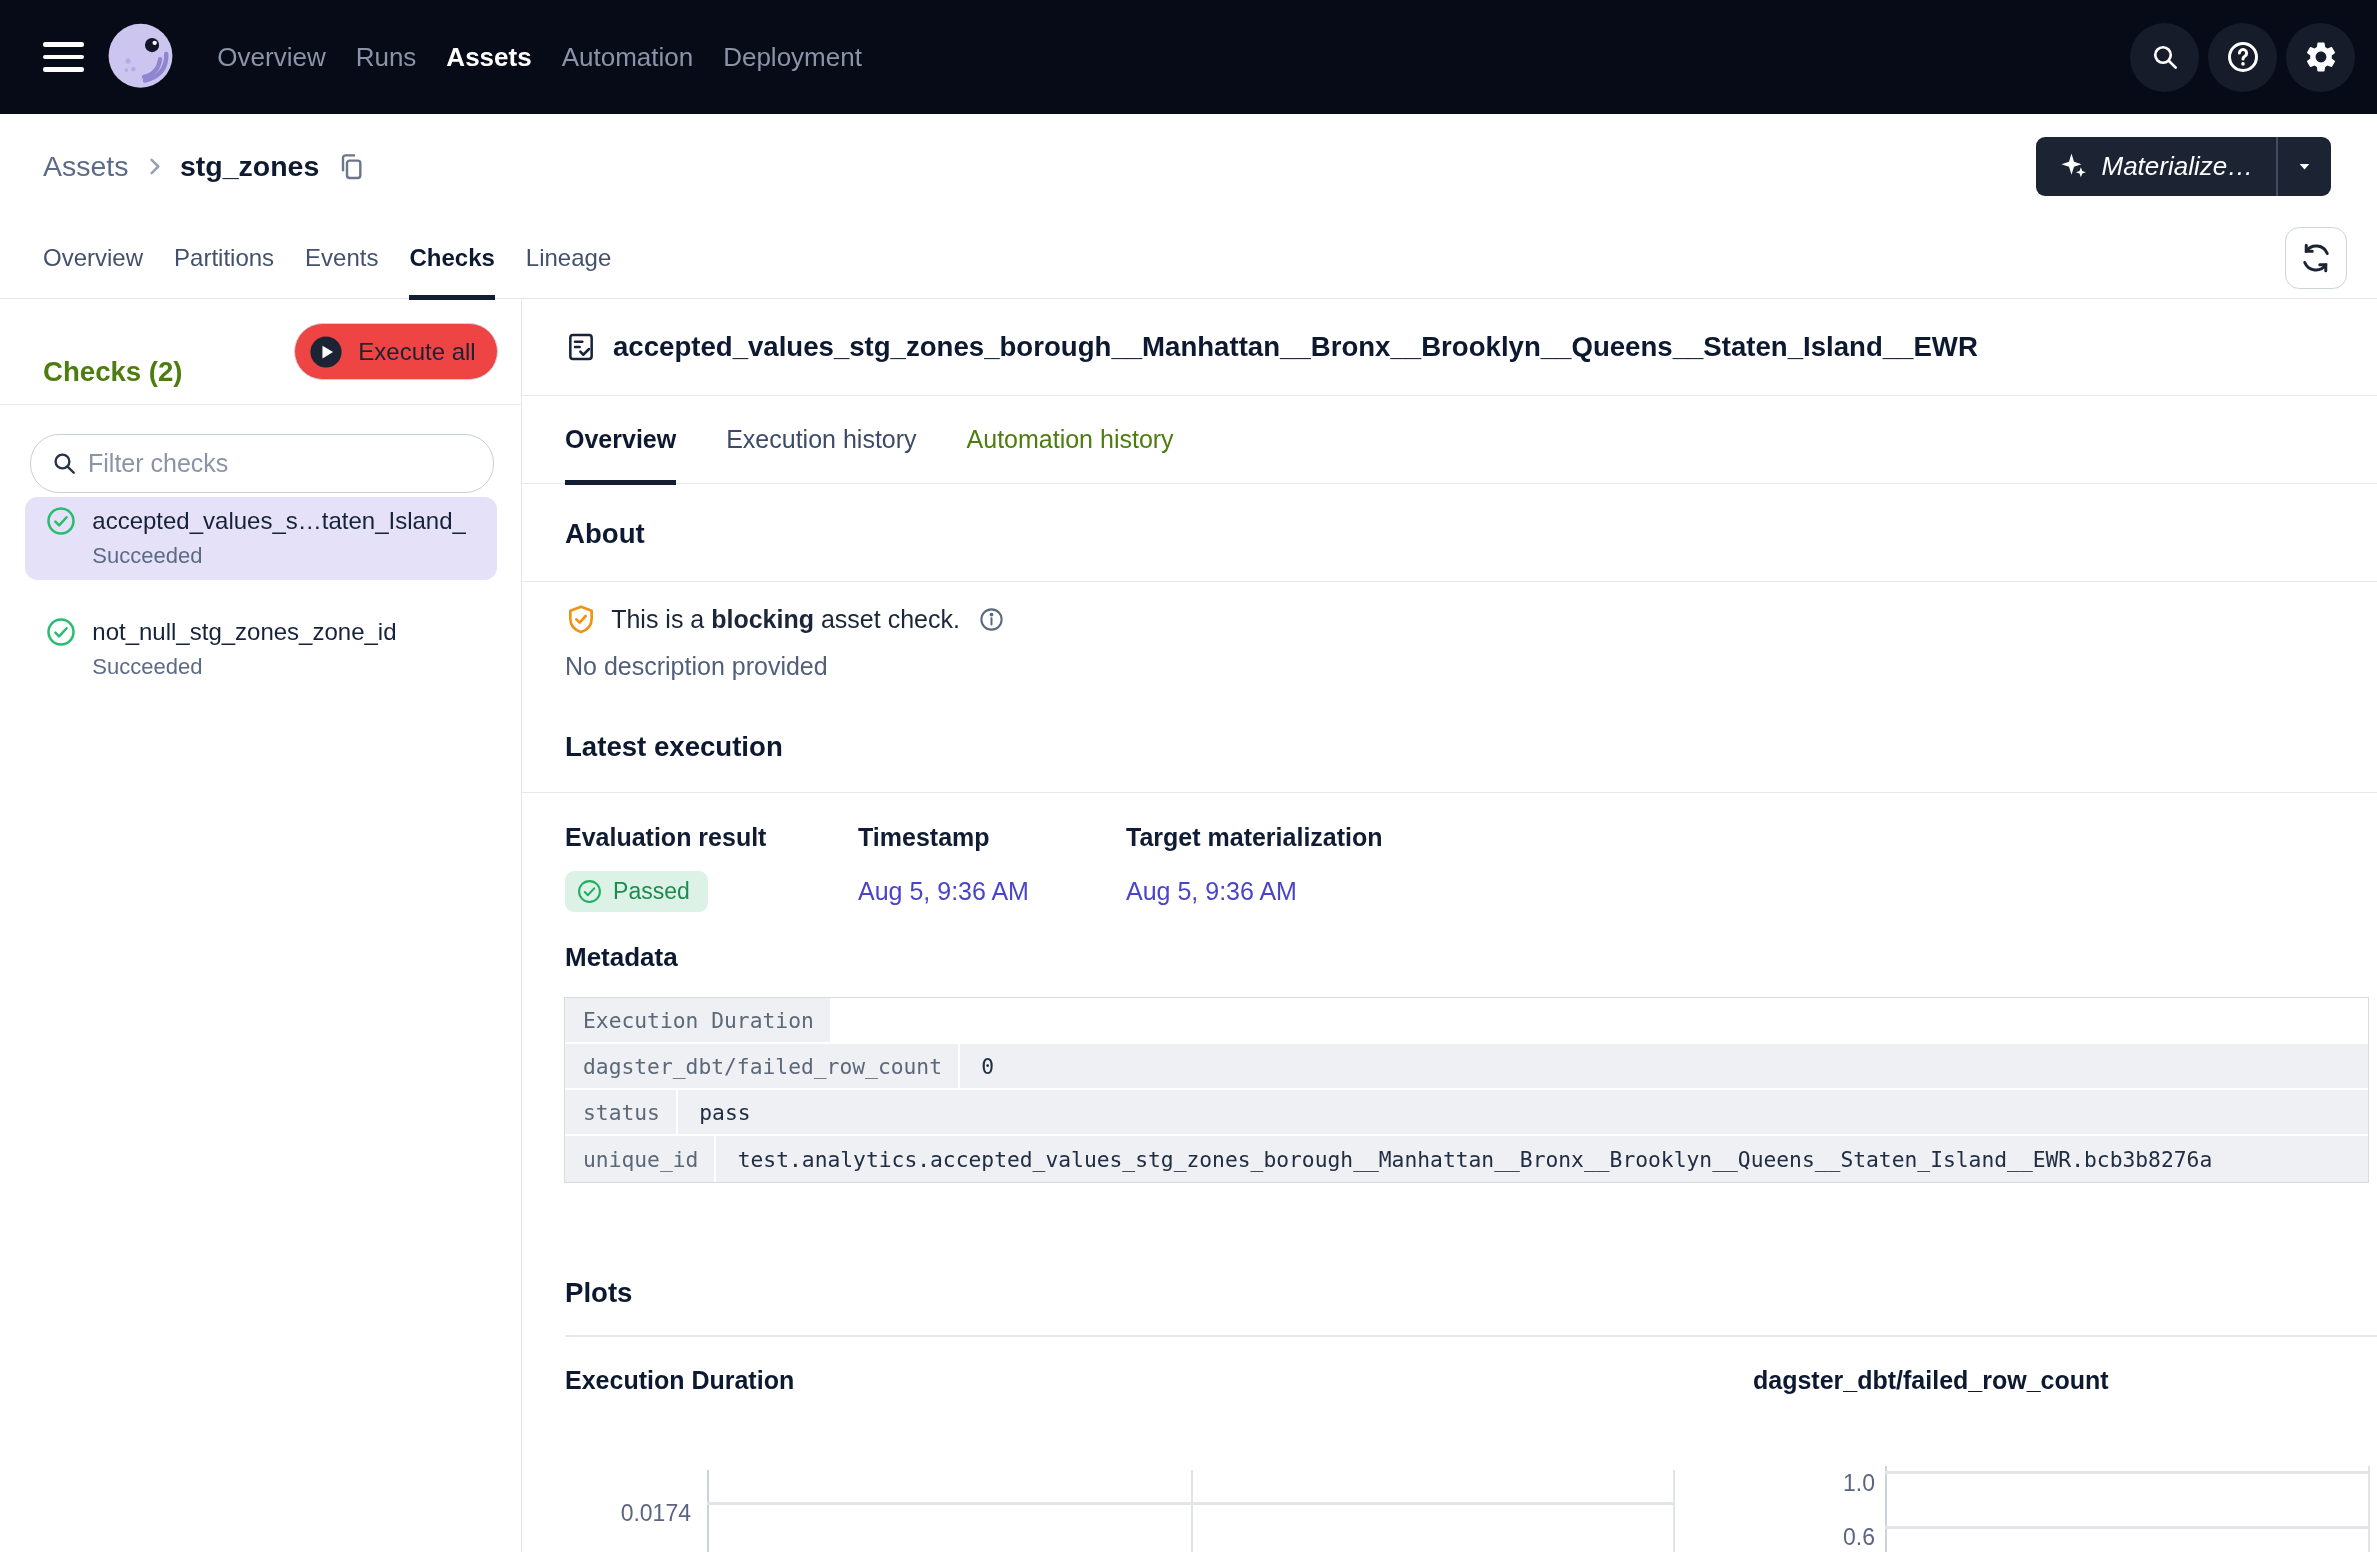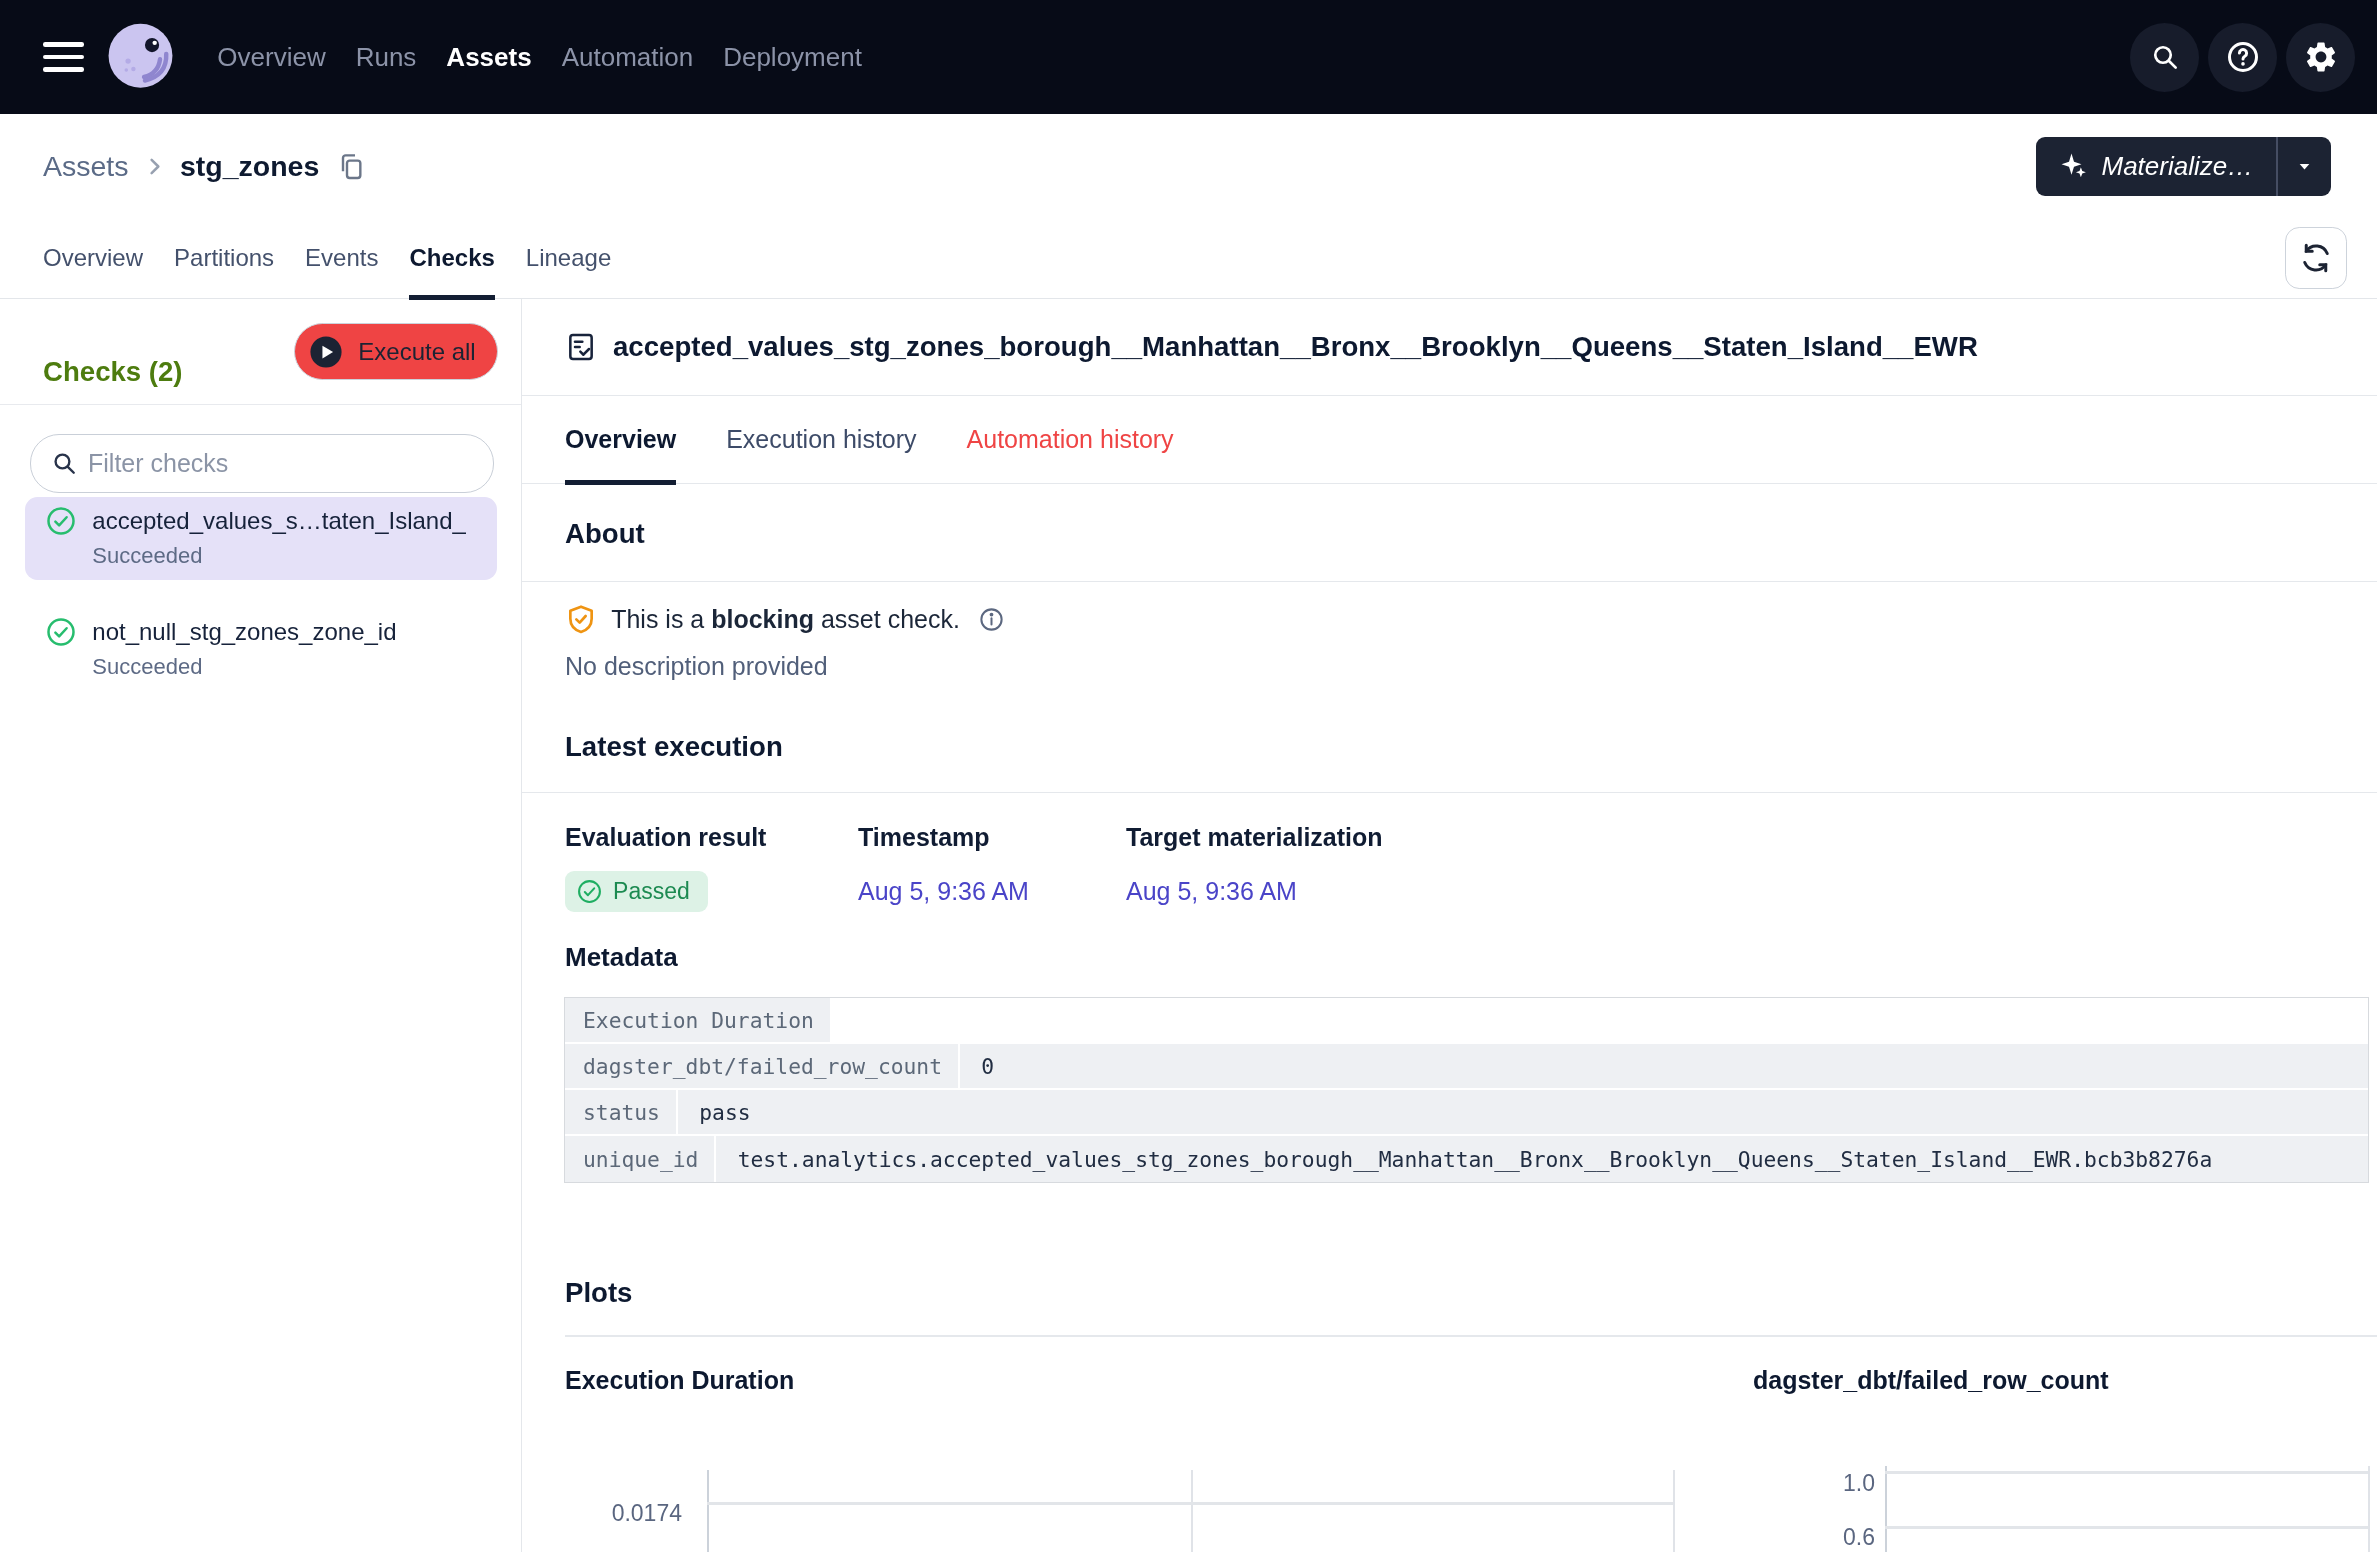--- a/index.html
+++ b/index.html
@@ -65,21 +65,21 @@
   
   .title-row { position:absolute; top:0; left:0; right:0; height:97px; border-bottom:1.8px solid #e5e8ec;
                display:flex; align-items:center; gap:16px; padding-left:43px; }
   .check-title { font-size:27.6px; font-weight:700; color:#0d1930; white-space:nowrap; }
 
   .check-tabs { position:absolute; top:97px; left:0; right:0; height:88px; border-bottom:1.8px solid #e5e8ec;
                 display:flex; gap:50px; padding-left:43px; font-size:25px; font-weight:500; color:#3d4b68; }
   .check-tab { position:relative; height:100%; display:flex; align-items:center; cursor:pointer; }
   .check-tab.active { color:#0d1930; font-weight:700; }
   .check-tab.active::after { content:""; position:absolute; left:0; right:0; bottom:-1.8px; height:5.3px; background:#131e33; }
-  .check-tab.disabled { color:#ef4444; }
+  .check-tab.disabled { color:#4d7c0f; }
 
   .section-heading { font-size:27.6px; font-weight:700; color:#0d1930; }
   .about-heading { position:absolute; top:187px; left:0; right:0; height:96px; border-bottom:1.8px solid #e5e8ec;
                    display:flex; align-items:center; padding-left:43px; }
   .blocking-row { position:absolute; top:301px; left:43px; height:39px; display:flex; align-items:center; gap:14.2px;
                   font-size:25px; color:#1b2638; }
   .blocking-word { font-weight:700; }
   .info-icon { display:flex; margin-left:3.6px; cursor:pointer; }
   .no-desc { position:absolute; top:349px; left:43px; height:36px; display:flex; align-items:center;
              font-size:25px; color:#515f7a; }
@@ -346,21 +346,21 @@
       <div class="plots-section">
         <div class="plots-heading">
           <span class="section-heading">Plots</span>
         </div>
         <div class="plots-divider"></div>
 
         <div class="chart-title" style="left:43px">Execution Duration</div>
         <div class="chart-title" style="left:1231px">dagster_dbt/failed_row_count</div>
 
         <div>
-          <div class="ytick" style="left:44px; width:116px; top:215px;">0.0174</div>
+          <div class="ytick" style="left:53px; width:116px; top:215px;">0.0174</div>
           <div class="vline" style="left:185px;  top:197px; height:83px;"></div>
           <div class="vline light" style="left:669px;  top:197px; height:83px;"></div>
           <div class="vline light" style="left:1151px; top:197px; height:83px;"></div>
           <div class="hgrid" style="left:185px;  top:229px; width:966px;"></div>
         </div>
 
         <div>
           <div class="ytick" style="left:1255px; width:98px; top:185px;">1.0</div>
           <div class="ytick" style="left:1255px; width:98px; top:239px;">0.6</div>
           <div class="vline" style="left:1363px; top:193px; height:87px;"></div>

